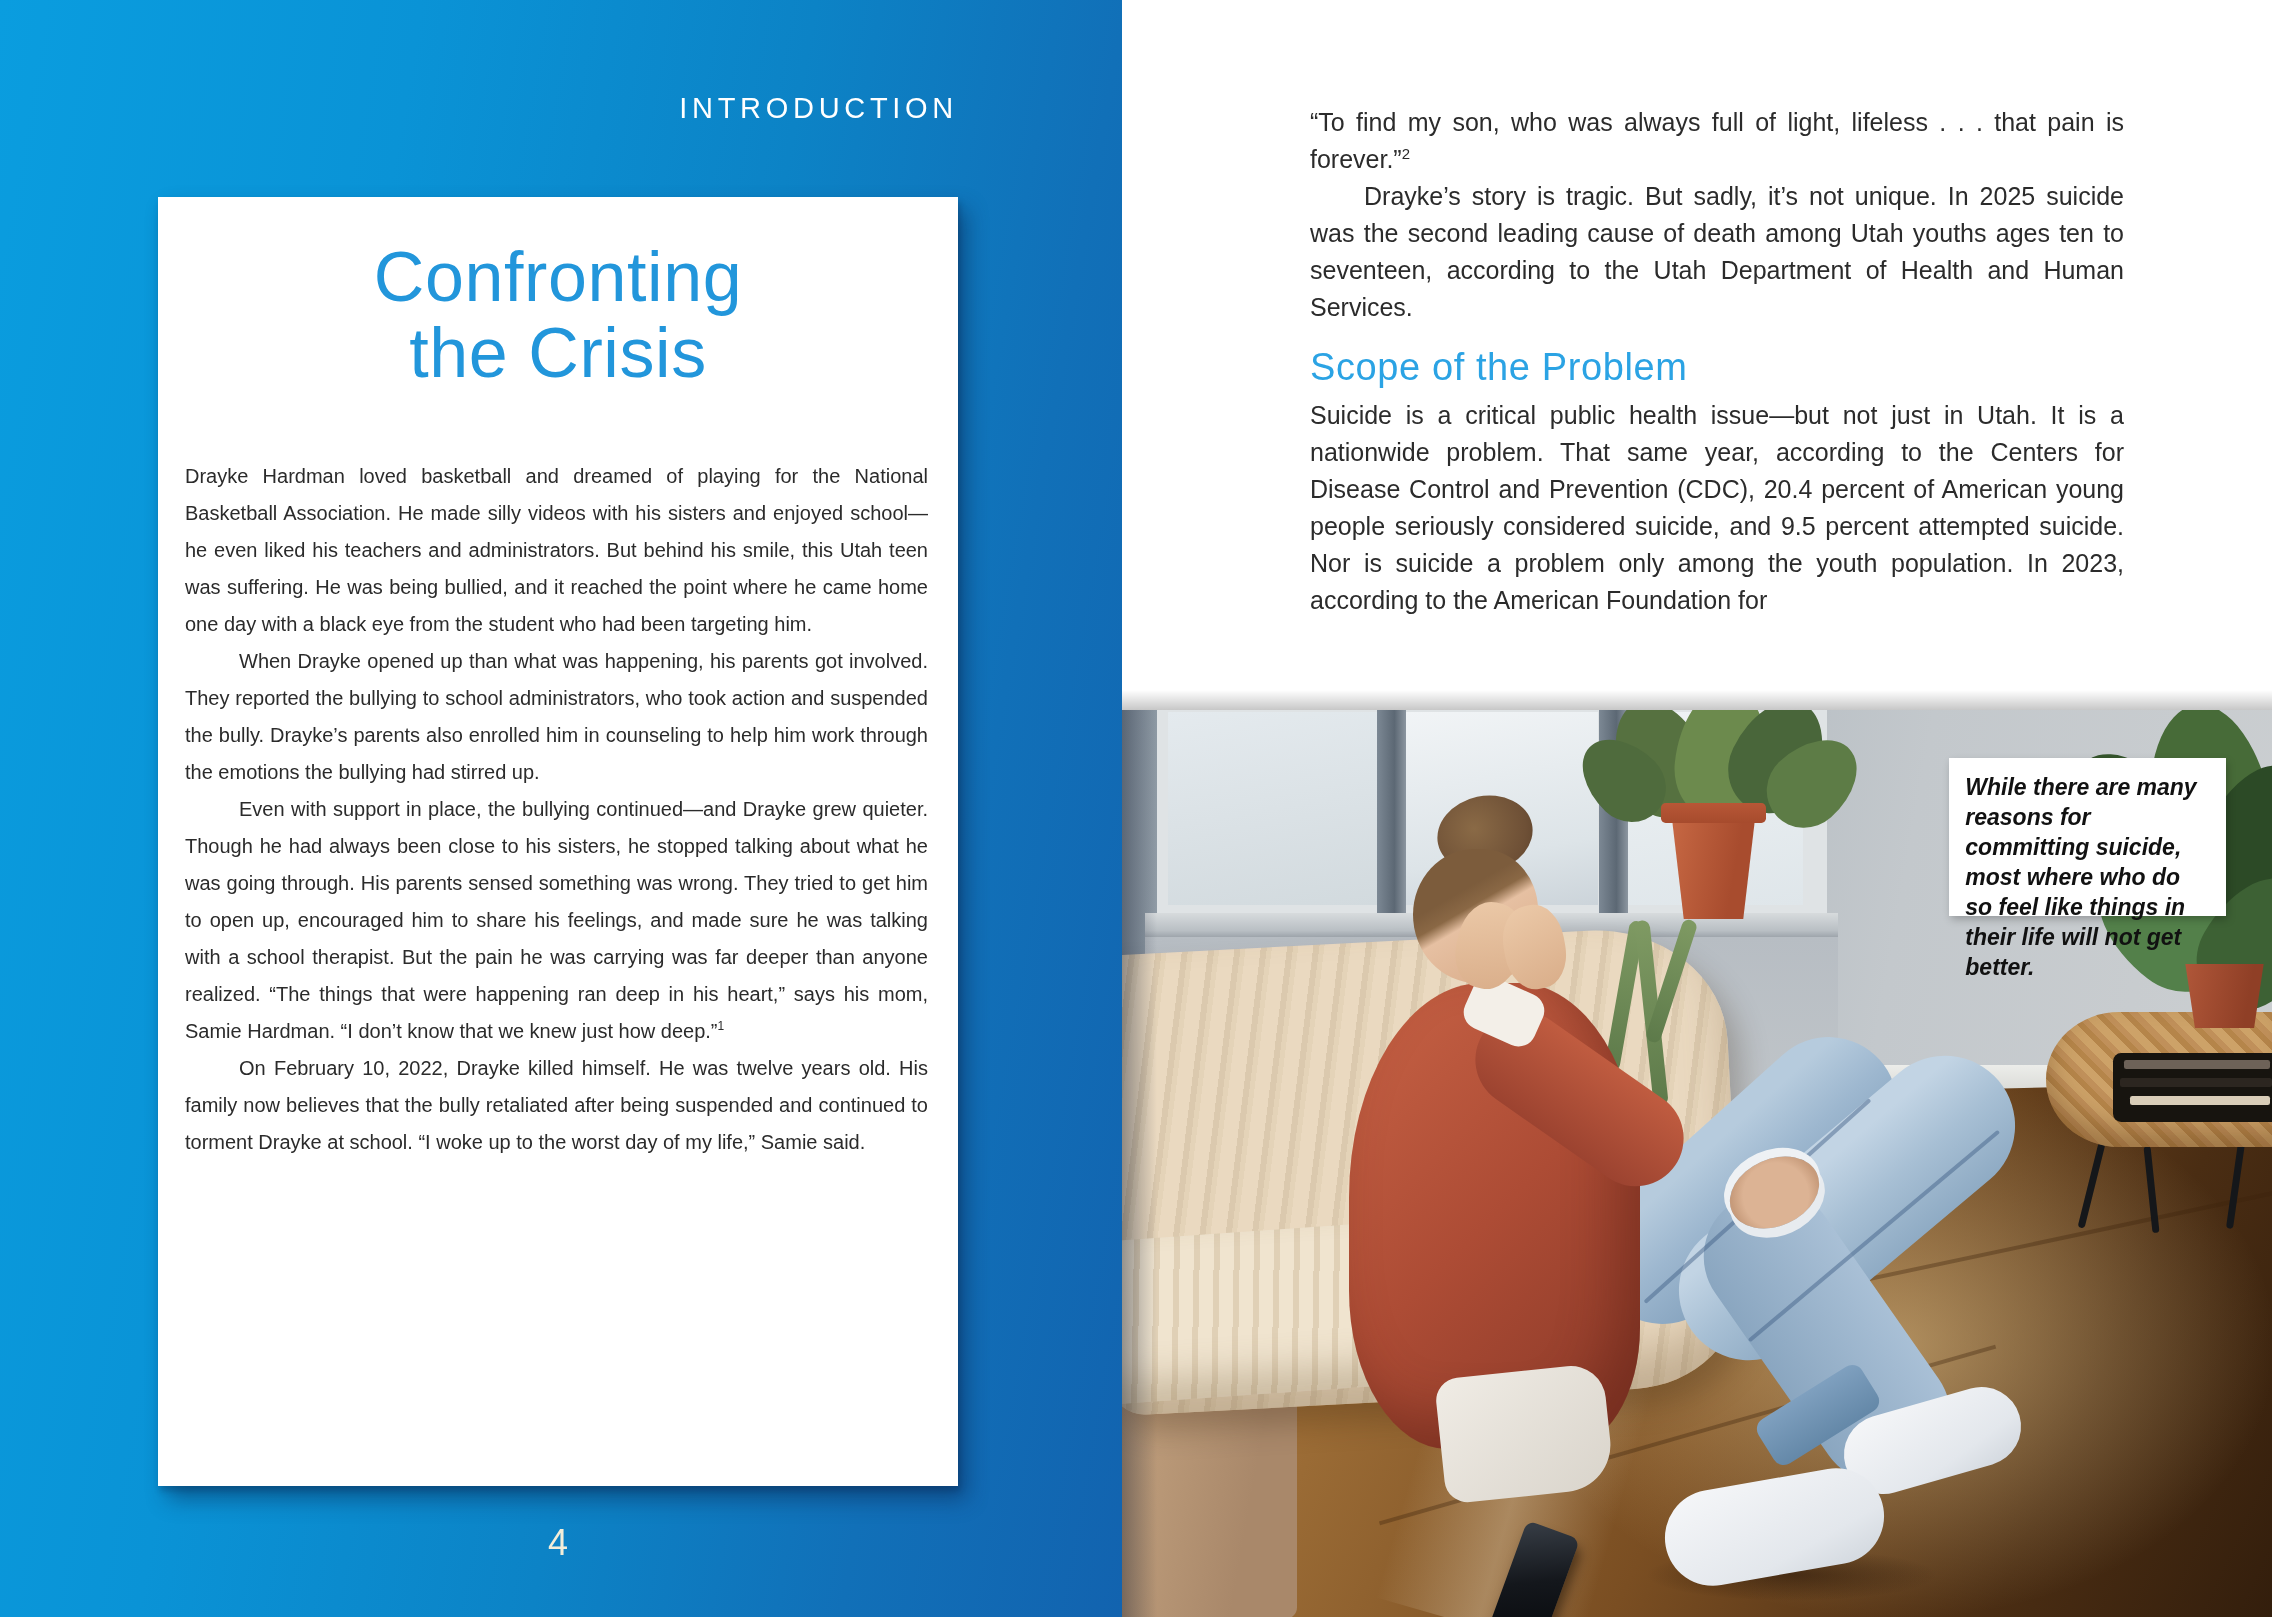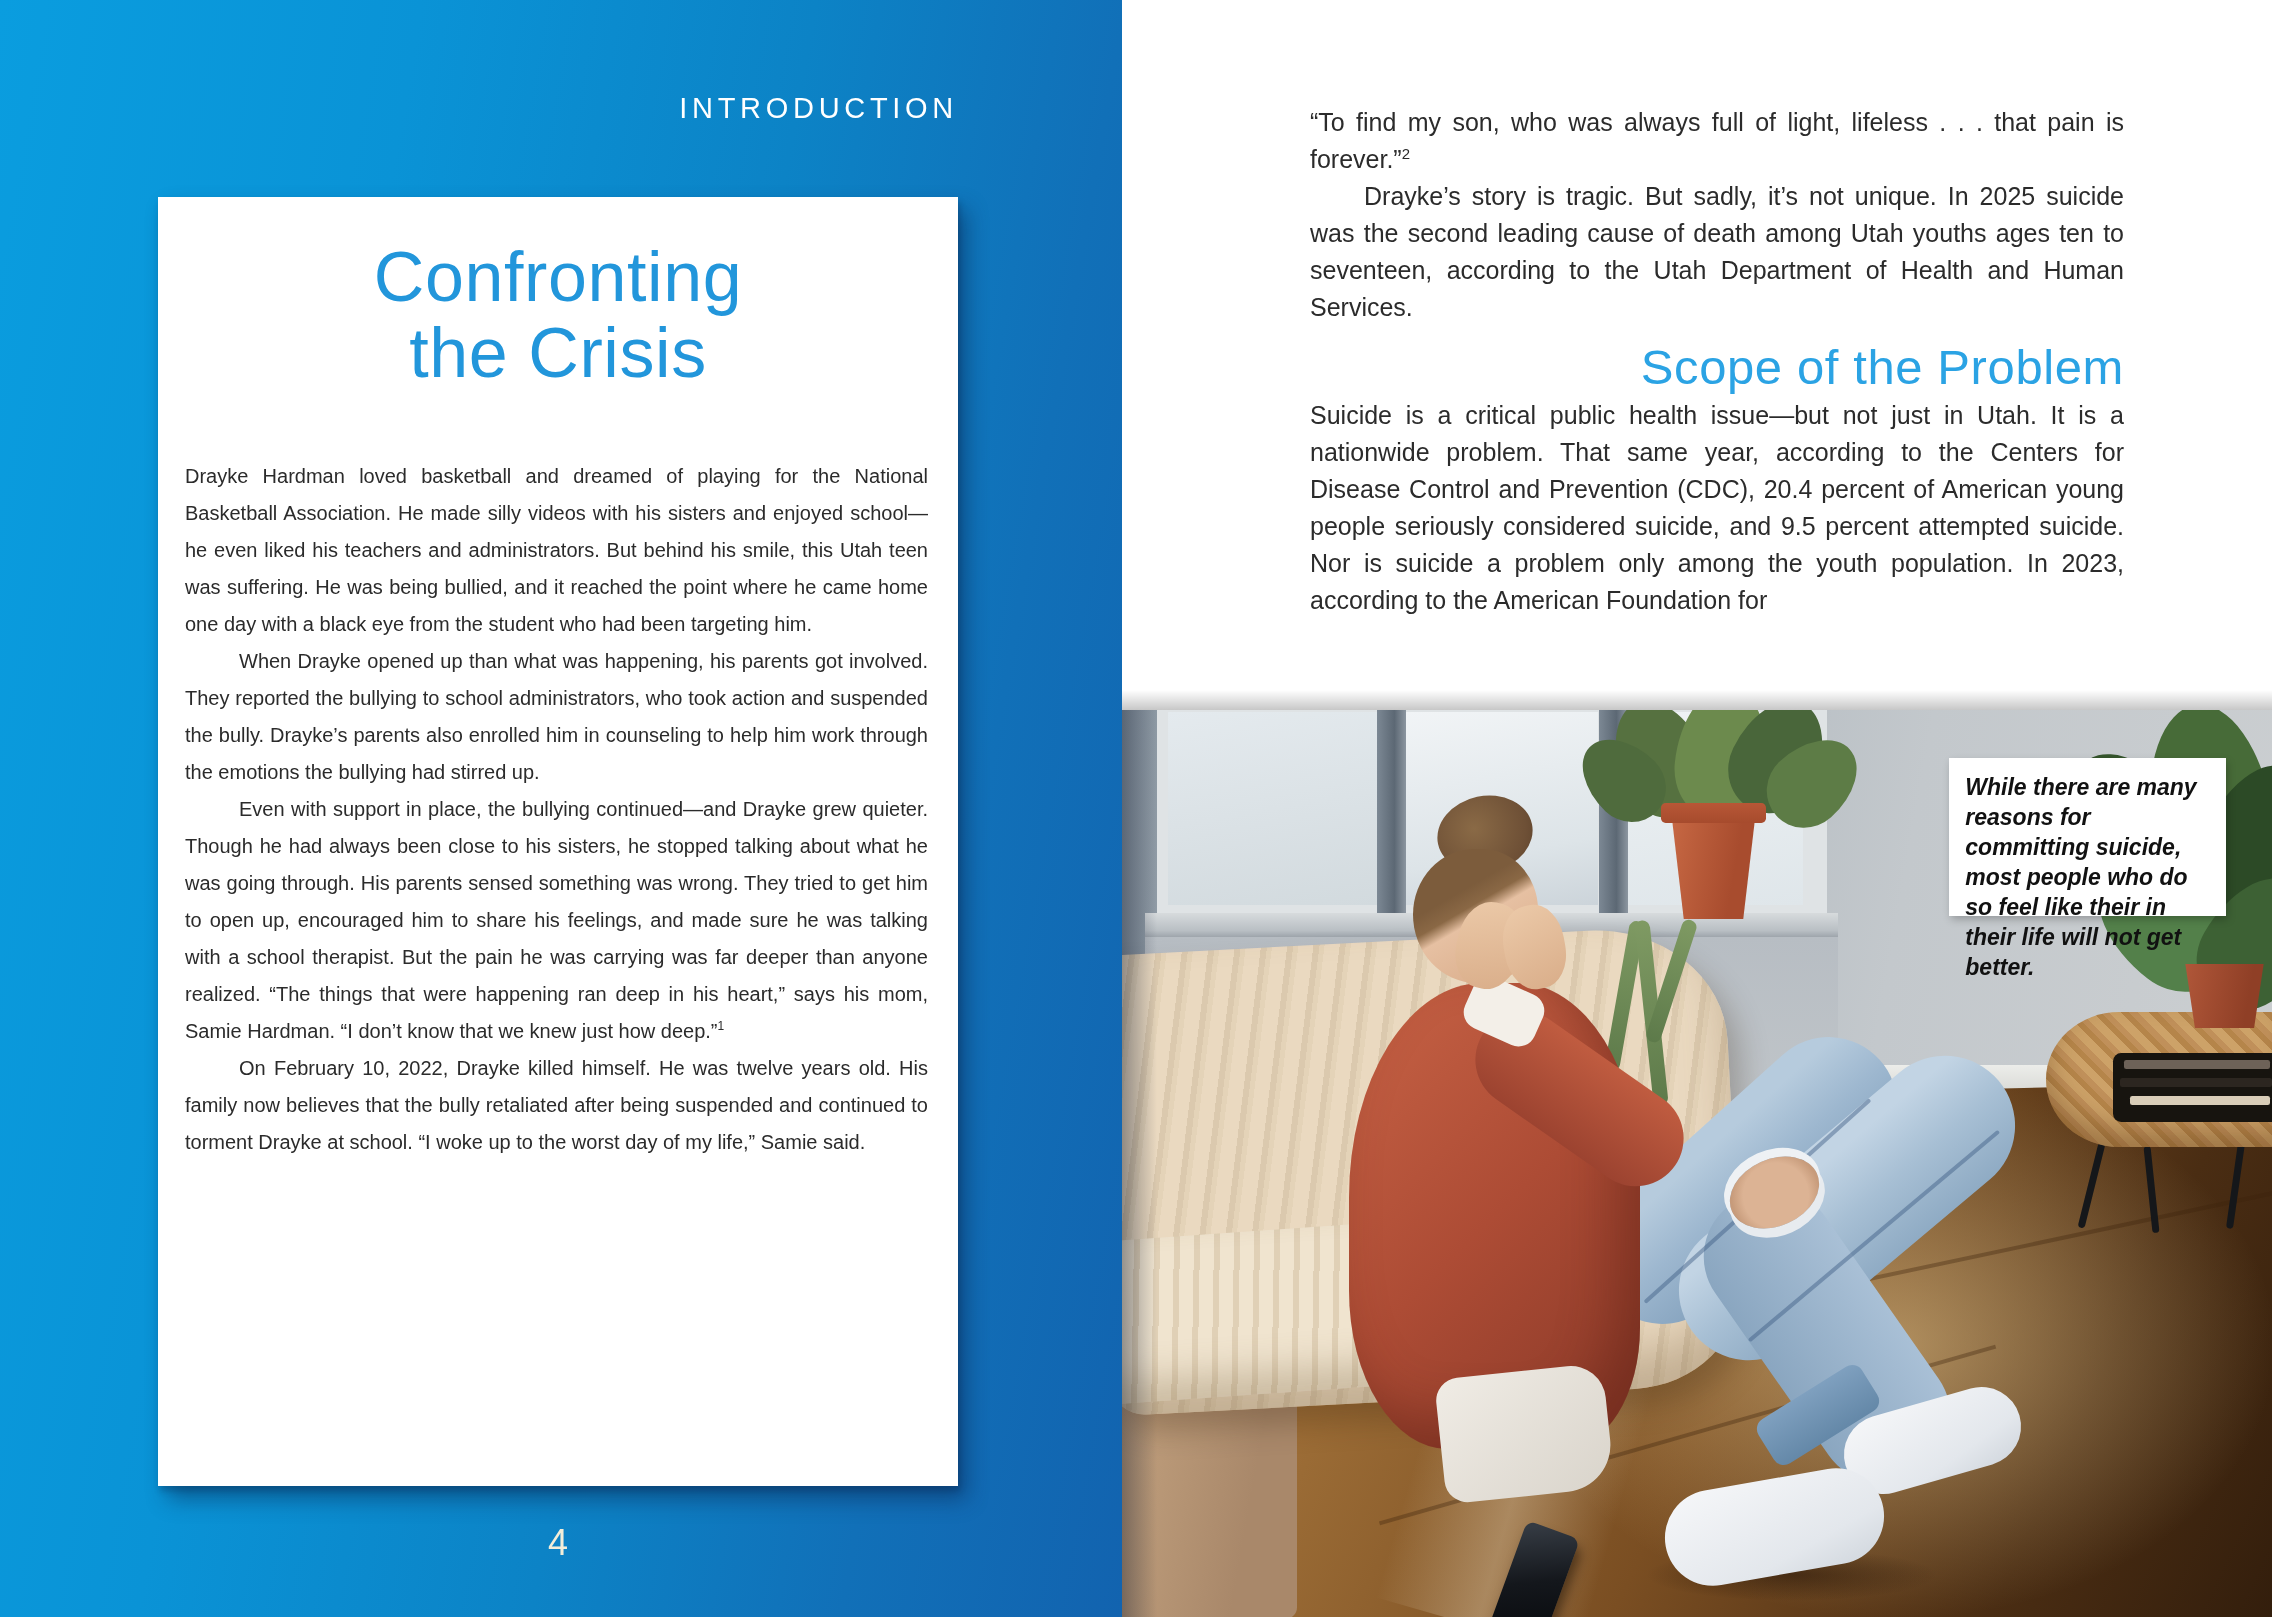--- a/index.html
+++ b/index.html
@@ -21,21 +21,21 @@
   sup{font-size:60%;vertical-align:super;line-height:0;}
   .page-num{position:absolute;left:158px;top:1522px;width:800px;text-align:center;
     color:#f2edd9;font-size:36px;}
 
   
   .right-page{position:absolute;left:1122px;top:0;width:1151px;height:1617px;background:#ffffff;}
   .right-text{position:absolute;left:188px;top:104px;width:814px;color:#2b2b2b;
     font-size:25px;line-height:37px;text-align:justify;}
   .right-text p{margin:0;}
   .right-text p.indent{text-indent:54px;}
-  .section-heading{margin:23px 0 10.5px 0;text-align:right;color:#2ba3e4;font-size:49px;
+  .section-heading{margin:23px 0 10.5px 0;text-align:left;color:#2ba3e4;font-size:38px;
     font-weight:400;letter-spacing:0.6px;}
 
   
   .photo-top-shadow{position:absolute;left:0;top:690px;width:1151px;height:20px;
     background:linear-gradient(to bottom,rgba(0,0,0,0),rgba(0,0,0,.22));}
 
   
   .photo{position:absolute;left:0;top:710px;width:1151px;height:907px;overflow:hidden;
     background:linear-gradient(100deg,#8b97a2 0%,#aab3ba 30%,#c3c8cc 62%,#cdd0d2 100%);}
   .photo *{position:absolute;}
@@ -261,19 +261,19 @@
       <div class="hand hand1"></div>
       <div class="hand hand2"></div>
       <div class="jean-hem"></div>
       <div class="sock sock-rear"></div>
       <div class="sock sock-front"></div>
       <div class="phone"></div>
 
       <div class="photo-left-shade"></div>
 
       <div class="caption-box">
-        <p>While there are many reasons for committing suicide, most people who do so feel like their in their life will not get better.</p>
+        <p>While there are many reasons for committing suicide, most where who do so feel like things in their life will not get better.</p>
       </div>
     </div>
   </div>
 
 </div>
 
 
 </body></html>

